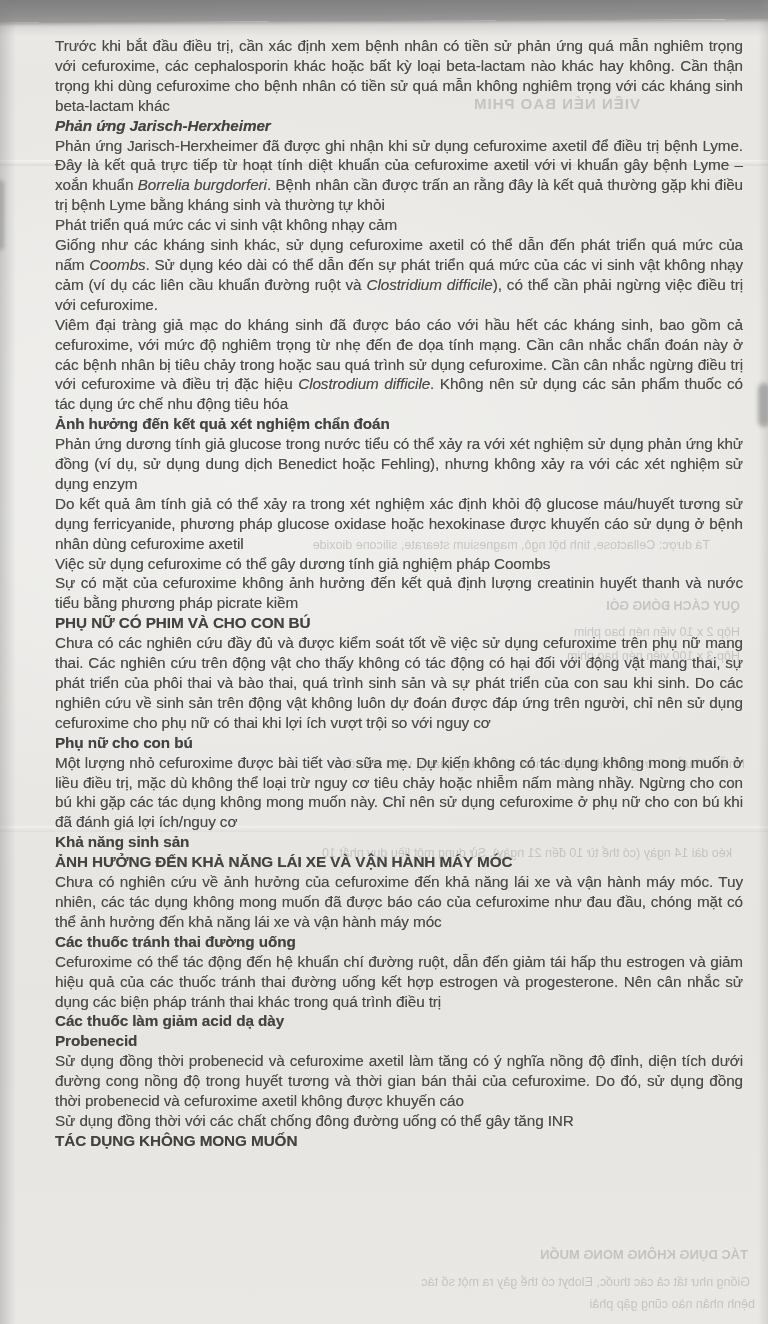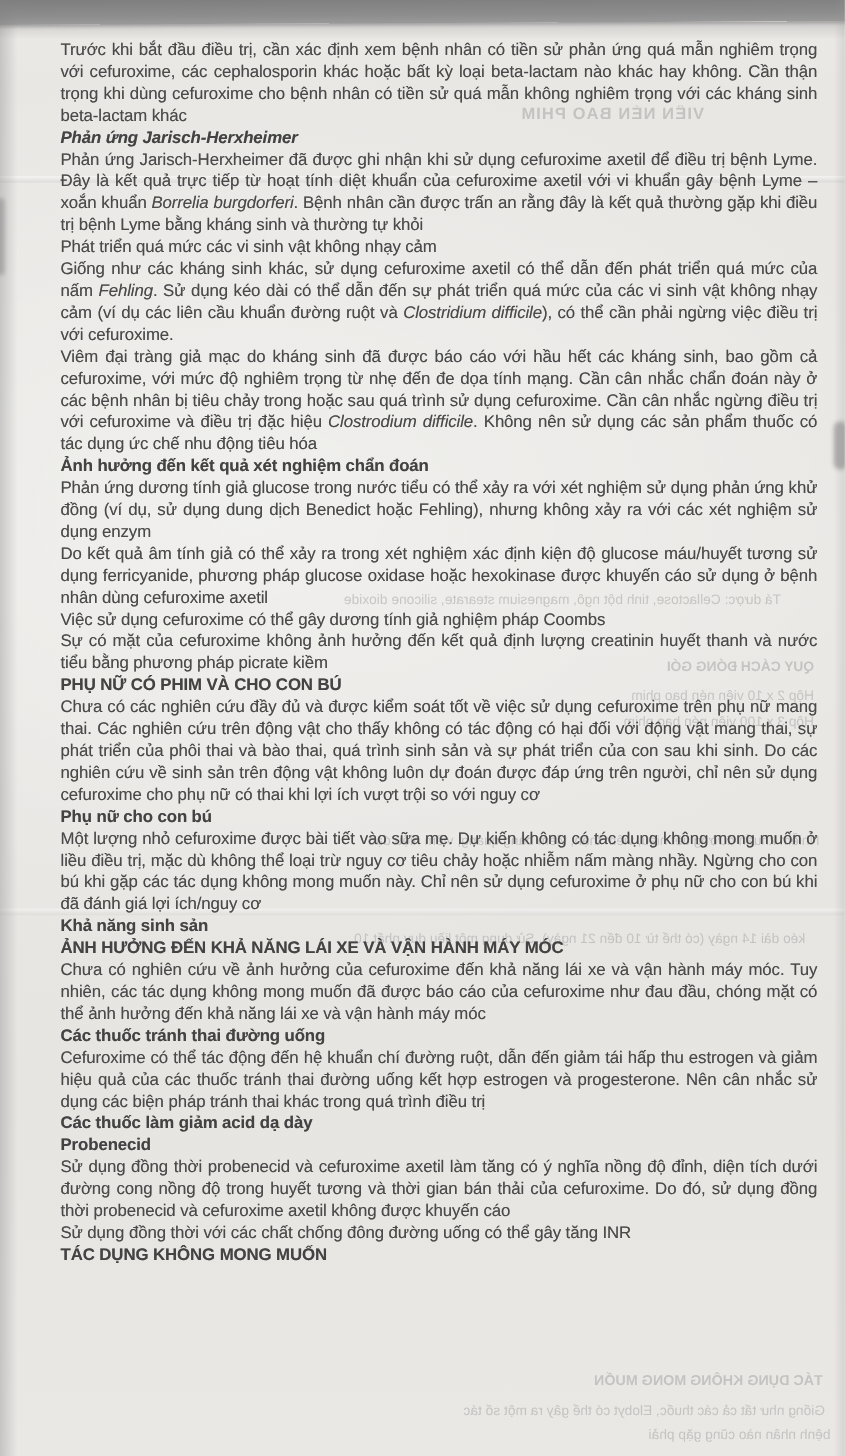--- a/index.html
+++ b/index.html
@@ -103,25 +103,25 @@
   <div id="bf6" class="bleed">kéo dài 14 ngày (có thể từ 10 đến 21 ngày). Sử dụng một liều duy nhất 10</div>
   <div id="bf7" class="bleed bold">TÁC DỤNG KHÔNG MONG MUỐN</div>
   <div id="bf8" class="bleed">Giống như tất cả các thuốc, Elobyt có thể gây ra một số tác dụng không</div>
   <div id="bf9" class="bleed">bệnh nhân nào cũng gặp phải</div>
 
   <div id="doc-body" style="--ink: #4a4a4a;">
       <div class="block para"><span>Trước khi bắt đầu điều trị, cần xác định xem bệnh nhân có tiền sử phản ứng quá mẫn nghiêm trọng với cefuroxime, các cephalosporin khác hoặc bất kỳ loại beta-lactam nào khác hay không. Cần thận trọng khi dùng cefuroxime cho bệnh nhân có tiền sử quá mẫn không nghiêm trọng với các kháng sinh beta-lactam khác</span></div>
       <div class="block heading-bolditalic"><span>Phản ứng Jarisch-Herxheimer</span></div>
       <div class="block para"><span>Phản ứng Jarisch-Herxheimer đã được ghi nhận khi sử dụng cefuroxime axetil để điều trị bệnh Lyme. Đây là kết quả trực tiếp từ hoạt tính diệt khuẩn của cefuroxime axetil với vi khuẩn gây bệnh Lyme – xoắn khuẩn </span><i>Borrelia burgdorferi</i><span>. Bệnh nhân cần được trấn an rằng đây là kết quả thường gặp khi điều trị bệnh Lyme bằng kháng sinh và thường tự khỏi</span></div>
       <div class="block para"><span>Phát triển quá mức các vi sinh vật không nhạy cảm</span></div>
-      <div class="block para"><span>Giống như các kháng sinh khác, sử dụng cefuroxime axetil có thể dẫn đến phát triển quá mức của nấm </span><i>Fehling</i><span>. Sử dụng kéo dài có thể dẫn đến sự phát triển quá mức của các vi sinh vật không nhạy cảm (ví dụ các liên cầu khuẩn đường ruột và </span><i>Clostridium difficile</i><span>), có thể cần phải ngừng việc điều trị với cefuroxime.</span></div>
+      <div class="block para"><span>Giống như các kháng sinh khác, sử dụng cefuroxime axetil có thể dẫn đến phát triển quá mức của nấm </span><i>Coombs</i><span>. Sử dụng kéo dài có thể dẫn đến sự phát triển quá mức của các vi sinh vật không nhạy cảm (ví dụ các liên cầu khuẩn đường ruột và </span><i>Clostridium difficile</i><span>), có thể cần phải ngừng việc điều trị với cefuroxime.</span></div>
       <div class="block para"><span>Viêm đại tràng giả mạc do kháng sinh đã được báo cáo với hầu hết các kháng sinh, bao gồm cả cefuroxime, với mức độ nghiêm trọng từ nhẹ đến đe dọa tính mạng. Cần cân nhắc chẩn đoán này ở các bệnh nhân bị tiêu chảy trong hoặc sau quá trình sử dụng cefuroxime. Cần cân nhắc ngừng điều trị với cefuroxime và điều trị đặc hiệu </span><i>Clostrodium difficile</i><span>. Không nên sử dụng các sản phẩm thuốc có tác dụng ức chế nhu động tiêu hóa</span></div>
       <div class="block heading-bold"><span>Ảnh hưởng đến kết quả xét nghiệm chẩn đoán</span></div>
       <div class="block para"><span>Phản ứng dương tính giả glucose trong nước tiểu có thể xảy ra với xét nghiệm sử dụng phản ứng khử đồng (ví dụ, sử dụng dung dịch Benedict hoặc Fehling), nhưng không xảy ra với các xét nghiệm sử dụng enzym</span></div>
-      <div class="block para"><span>Do kết quả âm tính giả có thể xảy ra trong xét nghiệm xác định kiện độ glucose máu/huyết tương sử dụng ferricyanide, phương pháp glucose oxidase hoặc hexokinase được khuyến cáo sử dụng ở bệnh nhân dùng cefuroxime axetil</span></div>
+      <div class="block para"><span>Do kết quả âm tính giả có thể xảy ra trong xét nghiệm xác định khỏi độ glucose máu/huyết tương sử dụng ferricyanide, phương pháp glucose oxidase hoặc hexokinase được khuyến cáo sử dụng ở bệnh nhân dùng cefuroxime axetil</span></div>
       <div class="block para"><span>Việc sử dụng cefuroxime có thể gây dương tính giả nghiệm pháp Coombs</span></div>
       <div class="block para"><span>Sự có mặt của cefuroxime không ảnh hưởng đến kết quả định lượng creatinin huyết thanh và nước tiểu bằng phương pháp picrate kiềm</span></div>
       <div class="block heading-caps"><span>PHỤ NỮ CÓ PHIM VÀ CHO CON BÚ</span></div>
       <div class="block para"><span>Chưa có các nghiên cứu đầy đủ và được kiểm soát tốt về việc sử dụng cefuroxime trên phụ nữ mang thai. Các nghiên cứu trên động vật cho thấy không có tác động có hại đối với động vật mang thai, sự phát triển của phôi thai và bào thai, quá trình sinh sản và sự phát triển của con sau khi sinh. Do các nghiên cứu về sinh sản trên động vật không luôn dự đoán được đáp ứng trên người, chỉ nên sử dụng cefuroxime cho phụ nữ có thai khi lợi ích vượt trội so với nguy cơ</span></div>
       <div class="block heading-bold"><span>Phụ nữ cho con bú</span></div>
       <div class="block para"><span>Một lượng nhỏ cefuroxime được bài tiết vào sữa mẹ. Dự kiến không có tác dụng không mong muốn ở liều điều trị, mặc dù không thể loại trừ nguy cơ tiêu chảy hoặc nhiễm nấm màng nhầy. Ngừng cho con bú khi gặp các tác dụng không mong muốn này. Chỉ nên sử dụng cefuroxime ở phụ nữ cho con bú khi đã đánh giá lợi ích/nguy cơ</span></div>
       <div class="block heading-bold"><span>Khả năng sinh sản</span></div>
       <div class="block heading-caps"><span>ẢNH HƯỞNG ĐẾN KHẢ NĂNG LÁI XE VÀ VẬN HÀNH MÁY MÓC</span></div>
       <div class="block para"><span>Chưa có nghiên cứu về ảnh hưởng của cefuroxime đến khả năng lái xe và vận hành máy móc. Tuy nhiên, các tác dụng không mong muốn đã được báo cáo của cefuroxime như đau đầu, chóng mặt có thể ảnh hưởng đến khả năng lái xe và vận hành máy móc</span></div>
       <div class="block heading-bold"><span>Các thuốc tránh thai đường uống</span></div>

